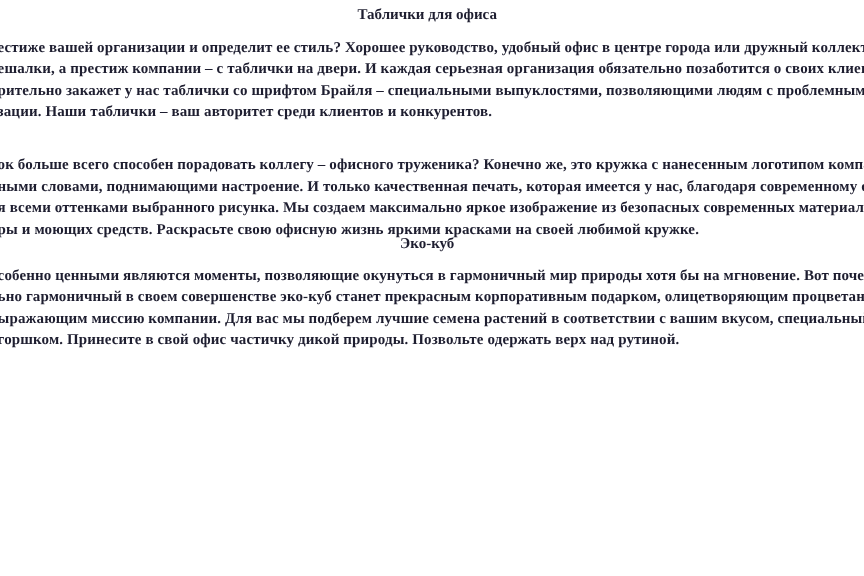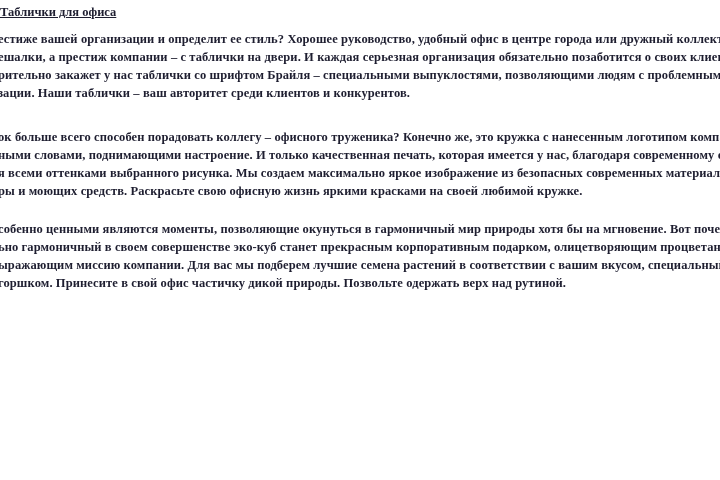--- a/index.html
+++ b/index.html
@@ -14,25 +14,24 @@
     background: #ffffff;
     overflow: hidden;
     font-family: "Liberation Serif", serif;
     font-weight: bold;
     color: #1e1e30;
   }
   .heading {
     position: absolute;
     left: 0;
     width: 712px;
-    text-align: left;
+    text-align: center;
     font-size: 12.5px;
     line-height: 14px;
     white-space: nowrap;
-    text-decoration: underline;
   }
   .line {
     position: absolute;
     left: -2px;
     font-size: 12.5px;
     line-height: 14px;
     white-space: nowrap;
     letter-spacing: 0.1px;
   }
 </style>
@@ -45,18 +44,19 @@
   <div class="line" style="top:32px">естиже вашей организации и определит ее стиль? Хорошее руководство, удобный офис в центре города или дружный коллектив?</div>
   <div class="line" style="top:50px">ешалки, а престиж компании – с таблички на двери. И каждая серьезная организация обязательно позаботится о своих клиентах</div>
   <div class="line" style="top:68px">рительно закажет у нас таблички со шрифтом Брайля – специальными выпуклостями, позволяющими людям с проблемным зрен</div>
   <div class="line" style="top:86px">зации. Наши таблички – ваш авторитет среди клиентов и конкурентов.</div>
 
   <div class="line" style="top:130px">ок больше всего способен порадовать коллегу – офисного труженика? Конечно же, это кружка с нанесенным логотипом компании</div>
   <div class="line" style="top:148px">ными словами, поднимающими настроение. И только качественная печать, которая имеется у нас, благодаря современному обор</div>
   <div class="line" style="top:166px">я всеми оттенками выбранного рисунка. Мы создаем максимально яркое изображение из безопасных современных материалов, к</div>
   <div class="line" style="top:184px">ры и моющих средств. Раскрасьте свою офисную жизнь яркими красками на своей любимой кружке.</div>
 
+  <div class="heading" style="top:196px">Эко-куб</div>
   <div class="line" style="top:222px">собенно ценными являются моменты, позволяющие окунуться в гармоничный мир природы хотя бы на мгновение. Вот почему э</div>
   <div class="line" style="top:240px">ьно гармоничный в своем совершенстве эко-куб станет прекрасным корпоративным подарком, олицетворяющим процветание и</div>
   <div class="line" style="top:258px">ыражающим миссию компании. Для вас мы подберем лучшие семена растений в соответствии с вашим вкусом, специальный гру</div>
   <div class="line" style="top:276px">горшком. Принесите в свой офис частичку дикой природы. Позвольте одержать верх над рутиной.</div>
 
 </div>
 
 </body></html>

